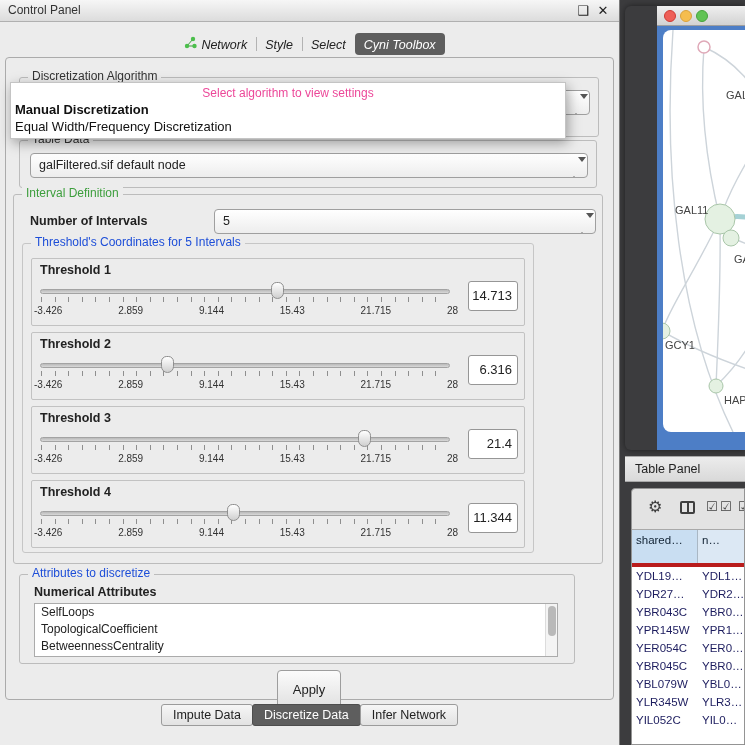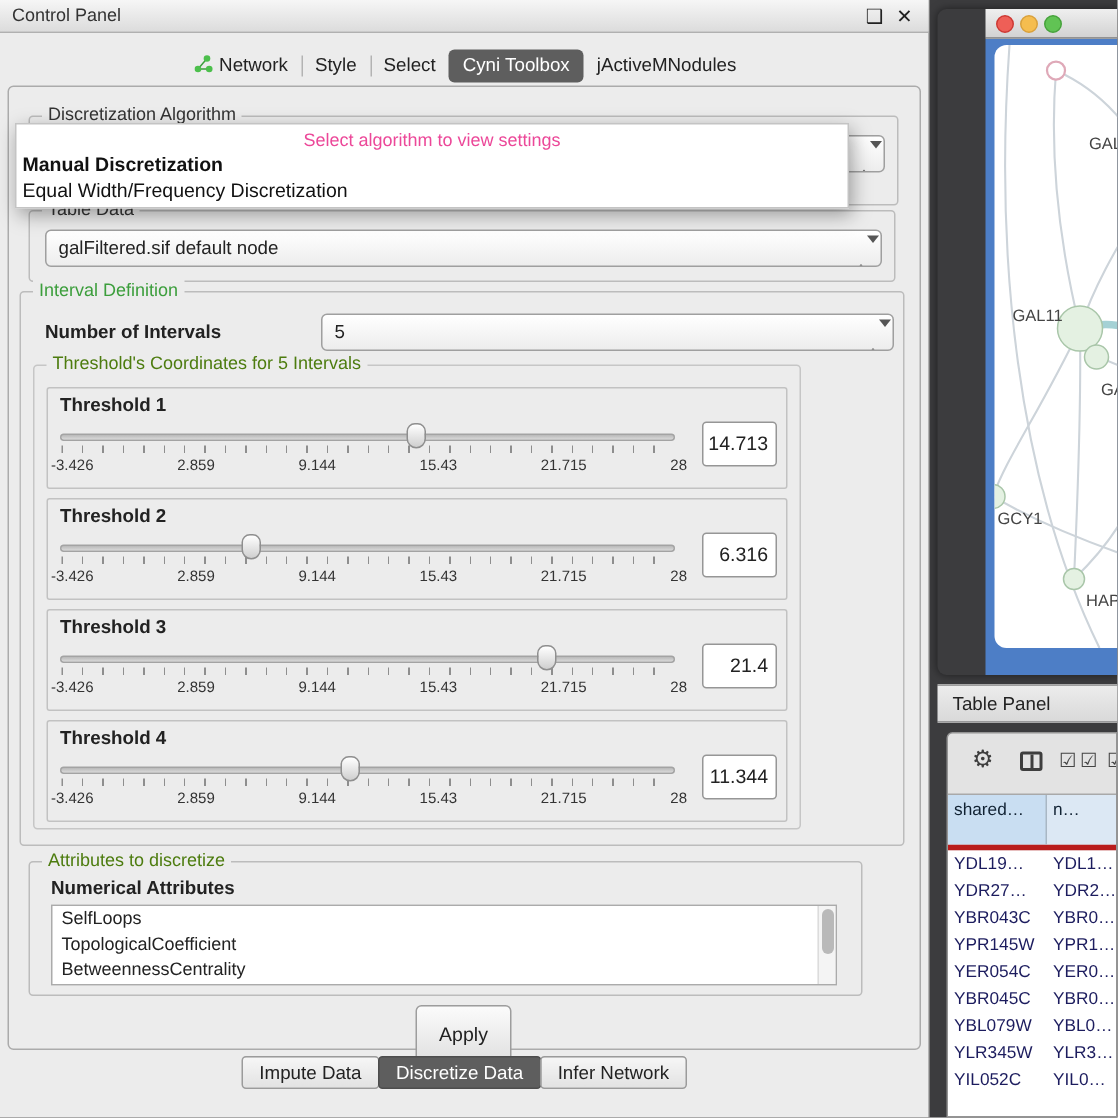--- a/index.html
+++ b/index.html
@@ -11,30 +11,30 @@
   .cp{position:absolute;left:0;top:0;width:620px;height:745px;background:#ececec;
       border-right:1px solid #7a7a7a;}
   .cp-titlebar{position:absolute;left:0;top:0;width:100%;height:22px;
       background:linear-gradient(#f6f6f6,#dcdcdc);border-bottom:1px solid #b0b0b0;
       line-height:21px;padding-left:8px;font-size:12px;color:#333;}
   .win-btn{position:absolute;top:0;width:16px;height:22px;line-height:22px;text-align:center;
       font-size:13px;color:#222;cursor:default;}
   .win-float{right:28px;} .win-close{right:8px;font-weight:bold;}
 
   .top-tabs{position:absolute;top:33px;left:0;width:620px;display:flex;justify-content:center;}
-  .tab{padding:3px 9px;font-size:12.5px;position:relative;white-space:nowrap;display:flex;align-items:flex-start;gap:4px;}
+  .tab{padding:3px 9px;font-size:12.5px;position:relative;white-space:nowrap;display:flex;align-items:flex-end;gap:4px;font-style:italic;}
   .tab.sep::before{content:"";position:absolute;left:0;top:4px;bottom:4px;width:1px;background:#b3b3b3;}
   .tab.selected{background:#5e5e5e;color:#fff;border-radius:4px;}
 
   .content{position:absolute;left:5px;top:57px;width:609px;height:643px;
       border:1px solid #ababab;border-radius:4px;background:#ececec;}
 
   .group{position:absolute;border:1px solid #bcbcbc;border-radius:3px;}
   .gtitle{position:absolute;top:-9px;left:8px;background:#ececec;padding:0 4px;font-size:12px;white-space:nowrap;}
-  .t-green{color:#3c9e3c;} .t-blue{color:#4d7c0f;} .t-dark{color:#333;}
+  .t-green{color:#3c9e3c;} .t-blue{color:#1d4ed8;} .t-dark{color:#333;}
 
   .combo{position:absolute;height:25px;background:linear-gradient(#ffffff,#ededed);
       border:1px solid #9f9f9f;border-radius:4px;font-size:12.5px;line-height:23px;
       padding:0 24px 0 8px;overflow:hidden;white-space:nowrap;}
   .stepper{position:absolute;right:4px;top:4px;width:13px;}
   .arr-up{width:0;height:0;border-left:4px solid transparent;border-right:4px solid transparent;
       border-bottom:5px solid #555;margin:1px auto;}
   .arr-dn{width:0;height:0;border-left:4px solid transparent;border-right:4px solid transparent;
       border-top:5px solid #555;margin:1px auto;}
 
@@ -140,23 +140,20 @@
       <span>Network</span>
     </div>
     <div class="tab sep">
         <span>Style</span>
       </div>
     <div class="tab sep">
         <span>Select</span>
       </div>
     <div class="tab selected">
         <span>Cyni Toolbox</span>
-      </div>
-    <div class="tab">
-        <span>jActiveMNodules</span>
       </div>
   </div>
 
   <div class="content"></div>
 
   <div class="group" style="left:19px;top:77px;width:580px;height:60px;">
     <span class="gtitle t-dark">Discretization Algorithm</span>
     <div class="combo" style="left:8px;top:12px;width:562px;">
       <span class="stepper">
         <span class="arr-up"></span>

